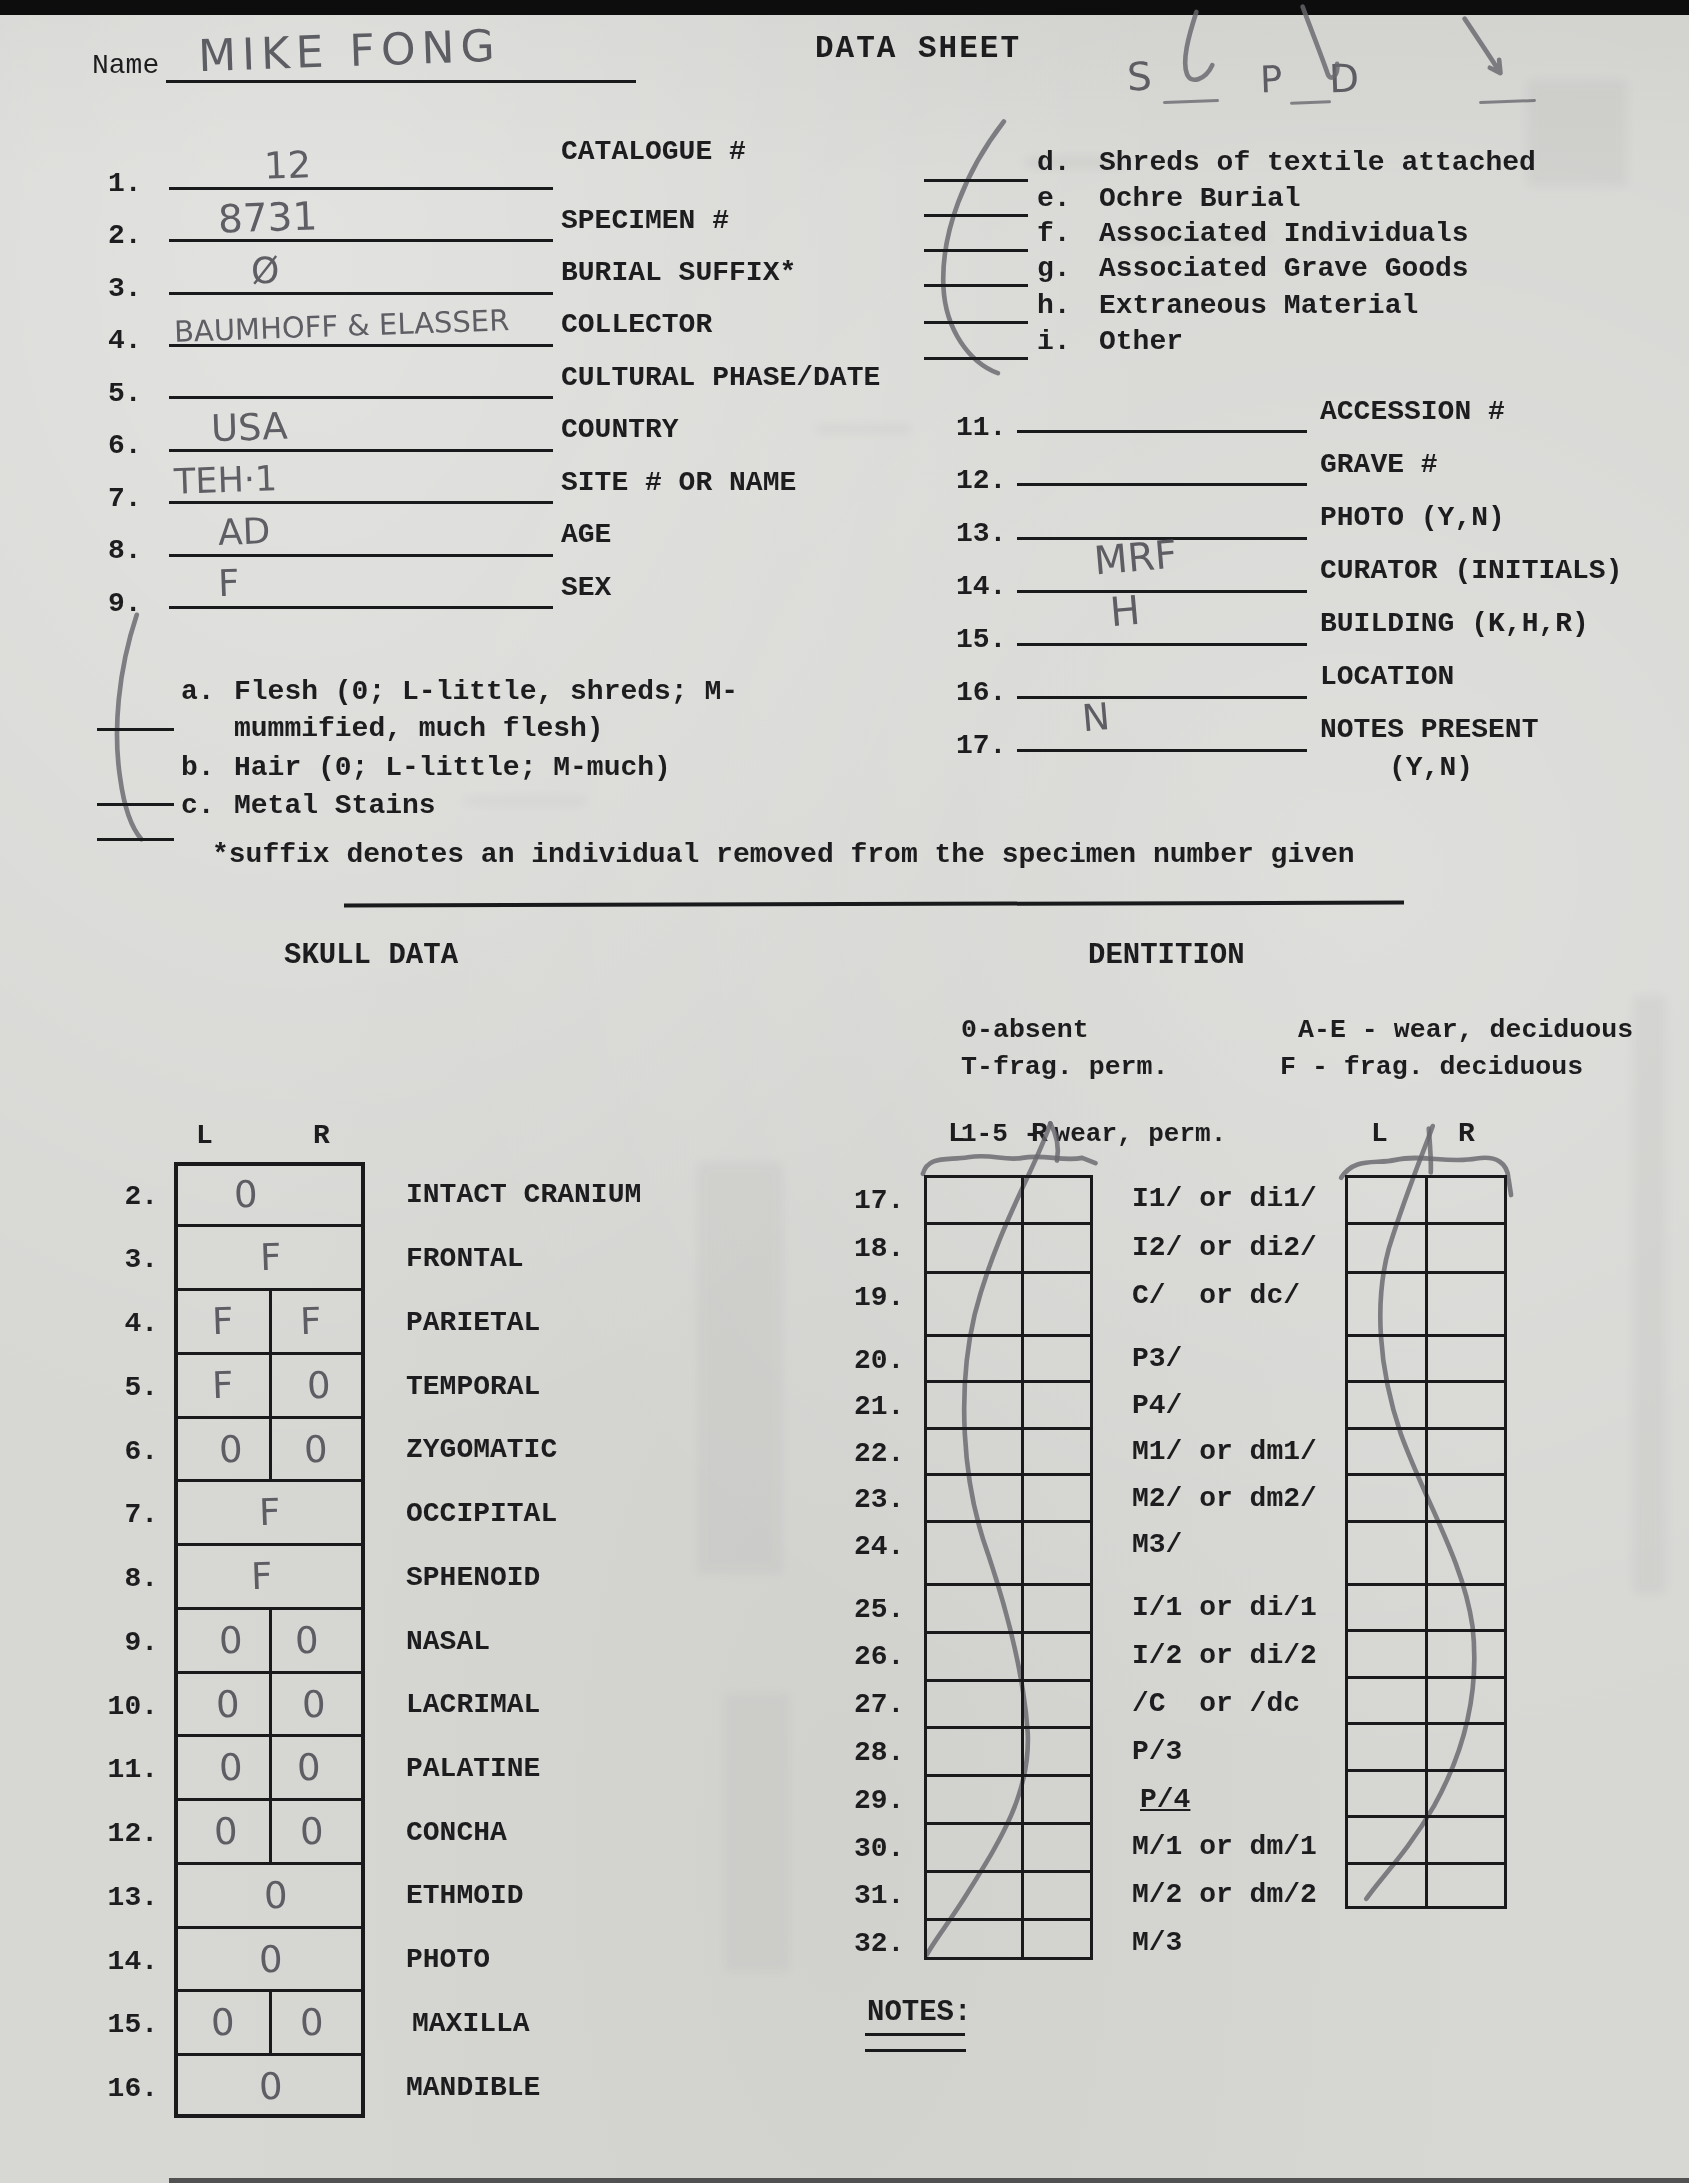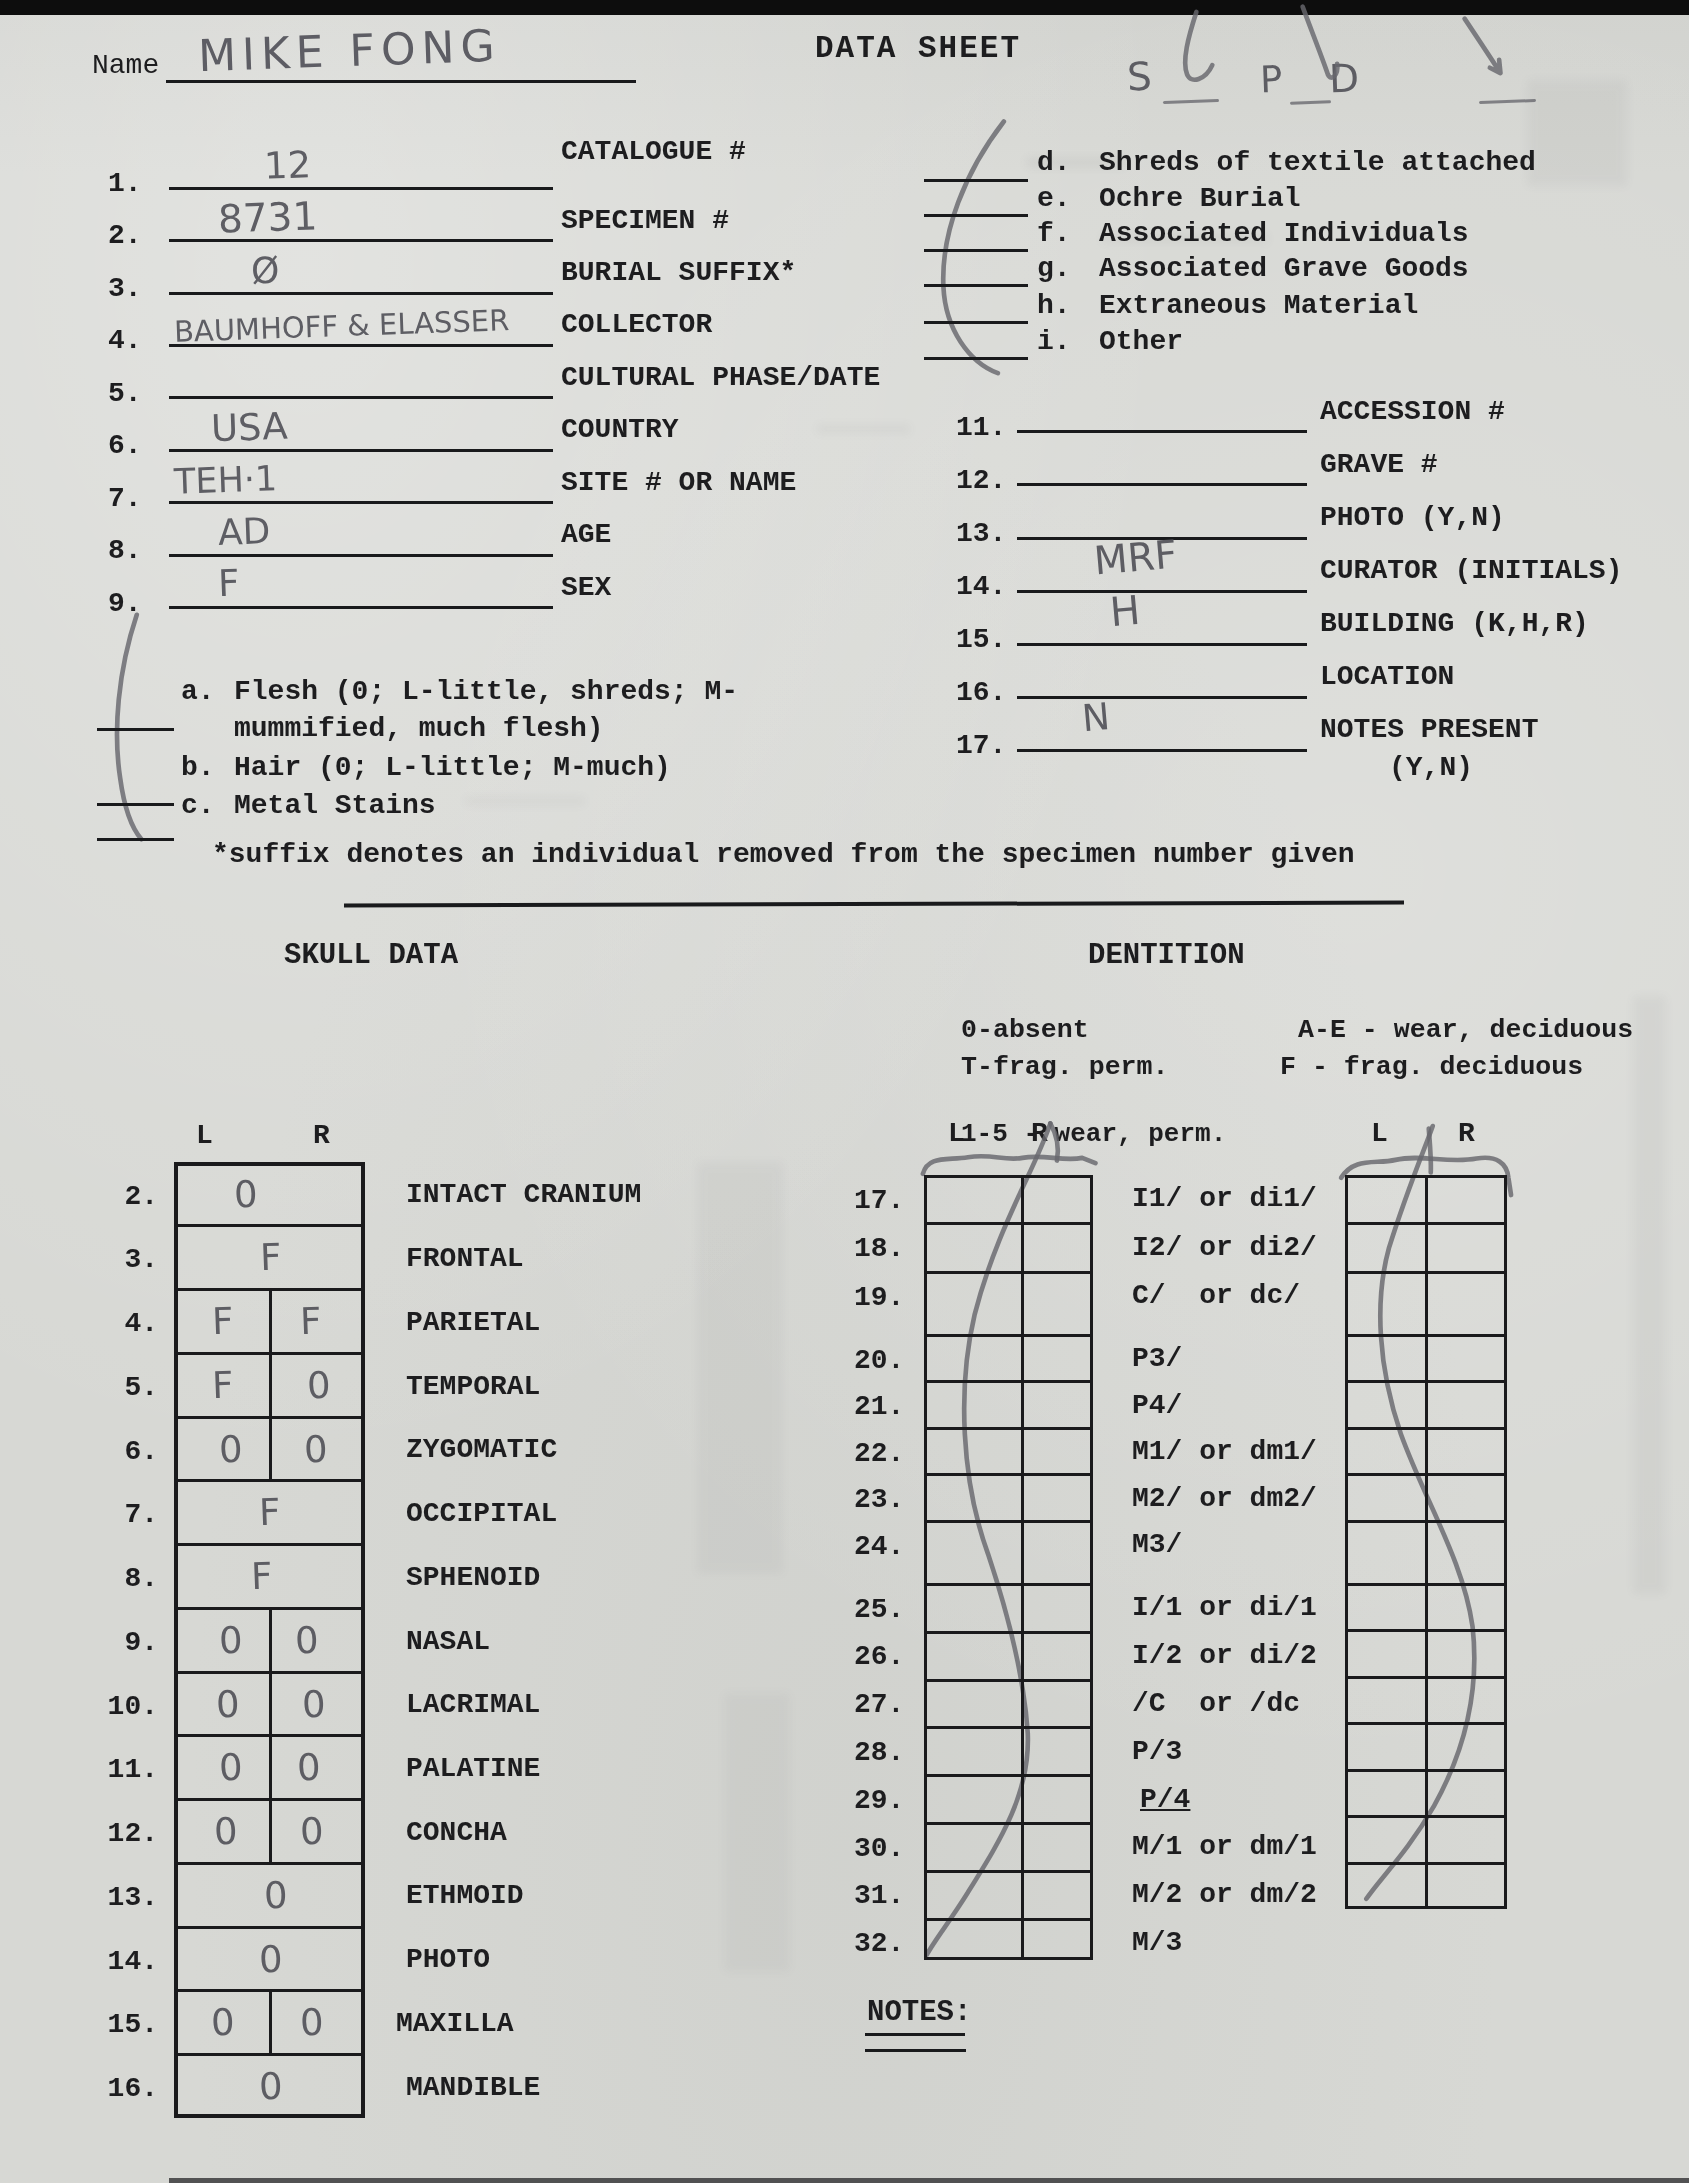--- a/index.html
+++ b/index.html
@@ -242,21 +242,21 @@
     <div class="hline" style="left:174px;top:1862px;width:191px;height:3.3px;"></div>
     <div class="typed" style="left:100px;top:1882px;width:58px;text-align:right;">13.</div>
     <div class="typed" style="left:406px;top:1880px;">ETHMOID</div>
     <div class="hw" style="left:264px;top:1874px;font-size:37px;">0</div>
     <div class="hline" style="left:174px;top:1926px;width:191px;height:3.3px;"></div>
     <div class="typed" style="left:100px;top:1946px;width:58px;text-align:right;">14.</div>
     <div class="typed" style="left:406px;top:1944px;">PHOTO</div>
     <div class="hw" style="left:259px;top:1938px;font-size:37px;">0</div>
     <div class="hline" style="left:174px;top:1989px;width:191px;height:3.3px;"></div>
     <div class="typed" style="left:100px;top:2009px;width:58px;text-align:right;">15.</div>
-    <div class="typed" style="left:396px;top:2008px;">MAXILLA</div>
+    <div class="typed" style="left:412px;top:2008px;">MAXILLA</div>
     <div class="vline" style="left:269px;top:1991px;width:3.3px;height:64px;"></div>
     <div class="hw" style="left:211px;top:2001px;font-size:37px;">0</div>
     <div class="hw" style="left:300px;top:2001px;font-size:37px;">0</div>
     <div class="hline" style="left:174px;top:2053px;width:191px;height:3.3px;"></div>
     <div class="typed" style="left:100px;top:2073px;width:58px;text-align:right;">16.</div>
     <div class="typed" style="left:406px;top:2072px;">MANDIBLE</div>
     <div class="hw" style="left:259px;top:2065px;font-size:37px;">0</div>
     <div class="tableBox" style="left:924px;top:1175px;width:169px;height:785px;border-width:3.3px;"></div>
     <div class="hline" style="left:924px;top:1222px;width:169px;height:2.7px;"></div>
     <div class="hline" style="left:924px;top:1271px;width:169px;height:2.7px;"></div>

